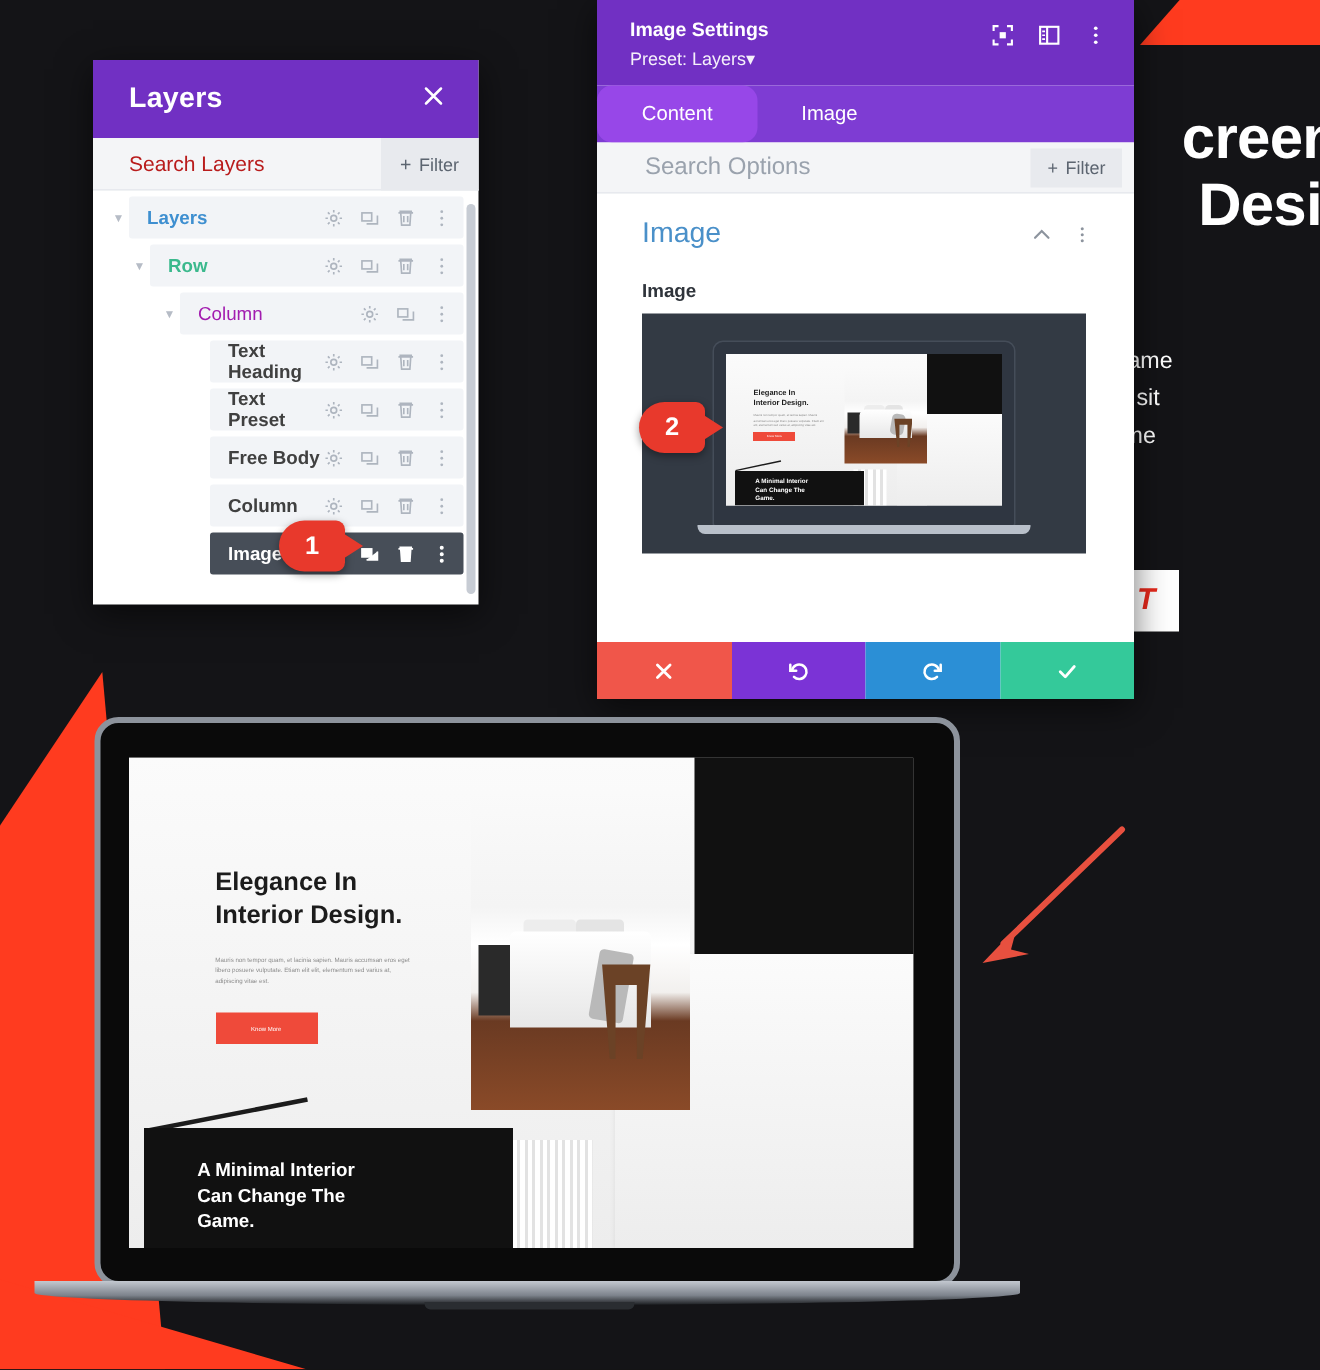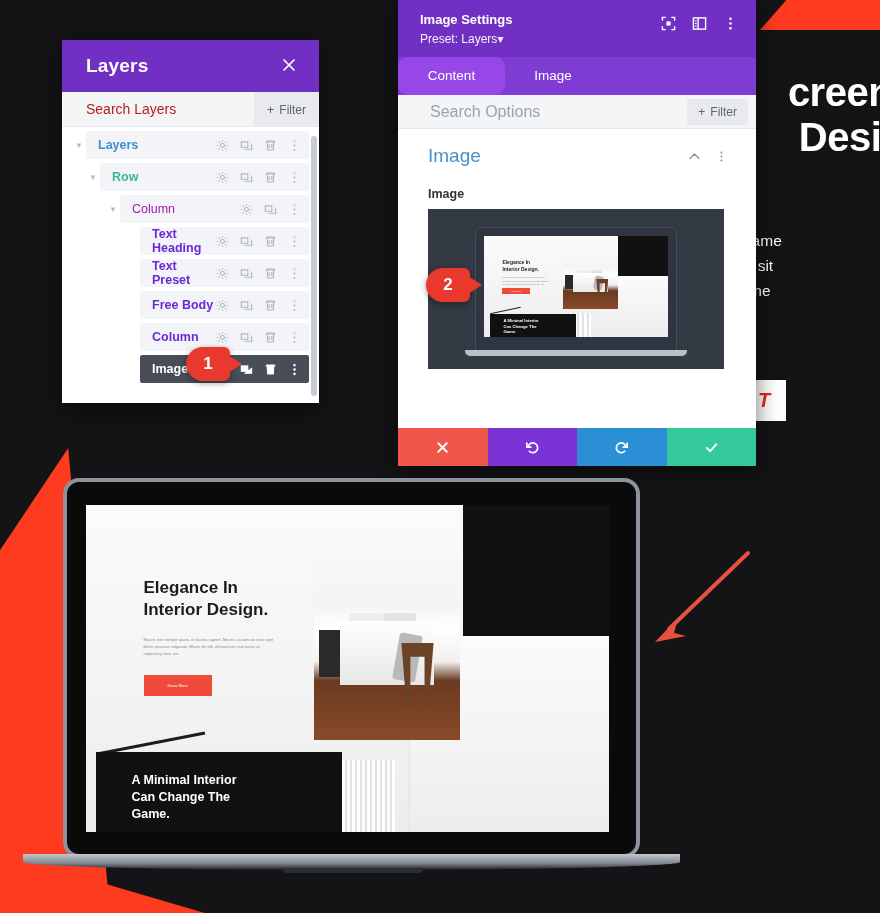--- a/index.html
+++ b/index.html
@@ -92,21 +92,21 @@
     flex: 1; height: 28px; background: #f2f4f7; border-radius: 2px;
     display: flex; align-items: center; padding: 0 8px 0 12px;
   }
   .lrow .lname { font-size: 12.5px; font-weight: bold; flex: 1; }
   .lrow .licons { display: flex; align-items: center; gap: 11px; }
   .licons svg { width: 13px; height: 13px; display: block; }
 
   .lrow.t-section .lname { color: #3e8fd0; }
   .lrow.t-row .lname    { color: #3bb98d; }
   .lrow.t-column .lname { color: #a21caf; font-weight: normal; }
-  .lrow.t-module .lname { color: #6d28d9; }
+  .lrow.t-module .lname { color: #404040; }
 
   .lrow.selected .body { background: #474e58; }
   .lrow.selected .lname { color: #fff; }
   .lrow.selected .licons svg { stroke: #fff; fill: #fff; }
 
   .ind-1 { margin-left: 24px; }
   .ind-2 { margin-left: 44px; }
   .ind-3 { margin-left: 64px; }
 
   .layers-scrollbar {

